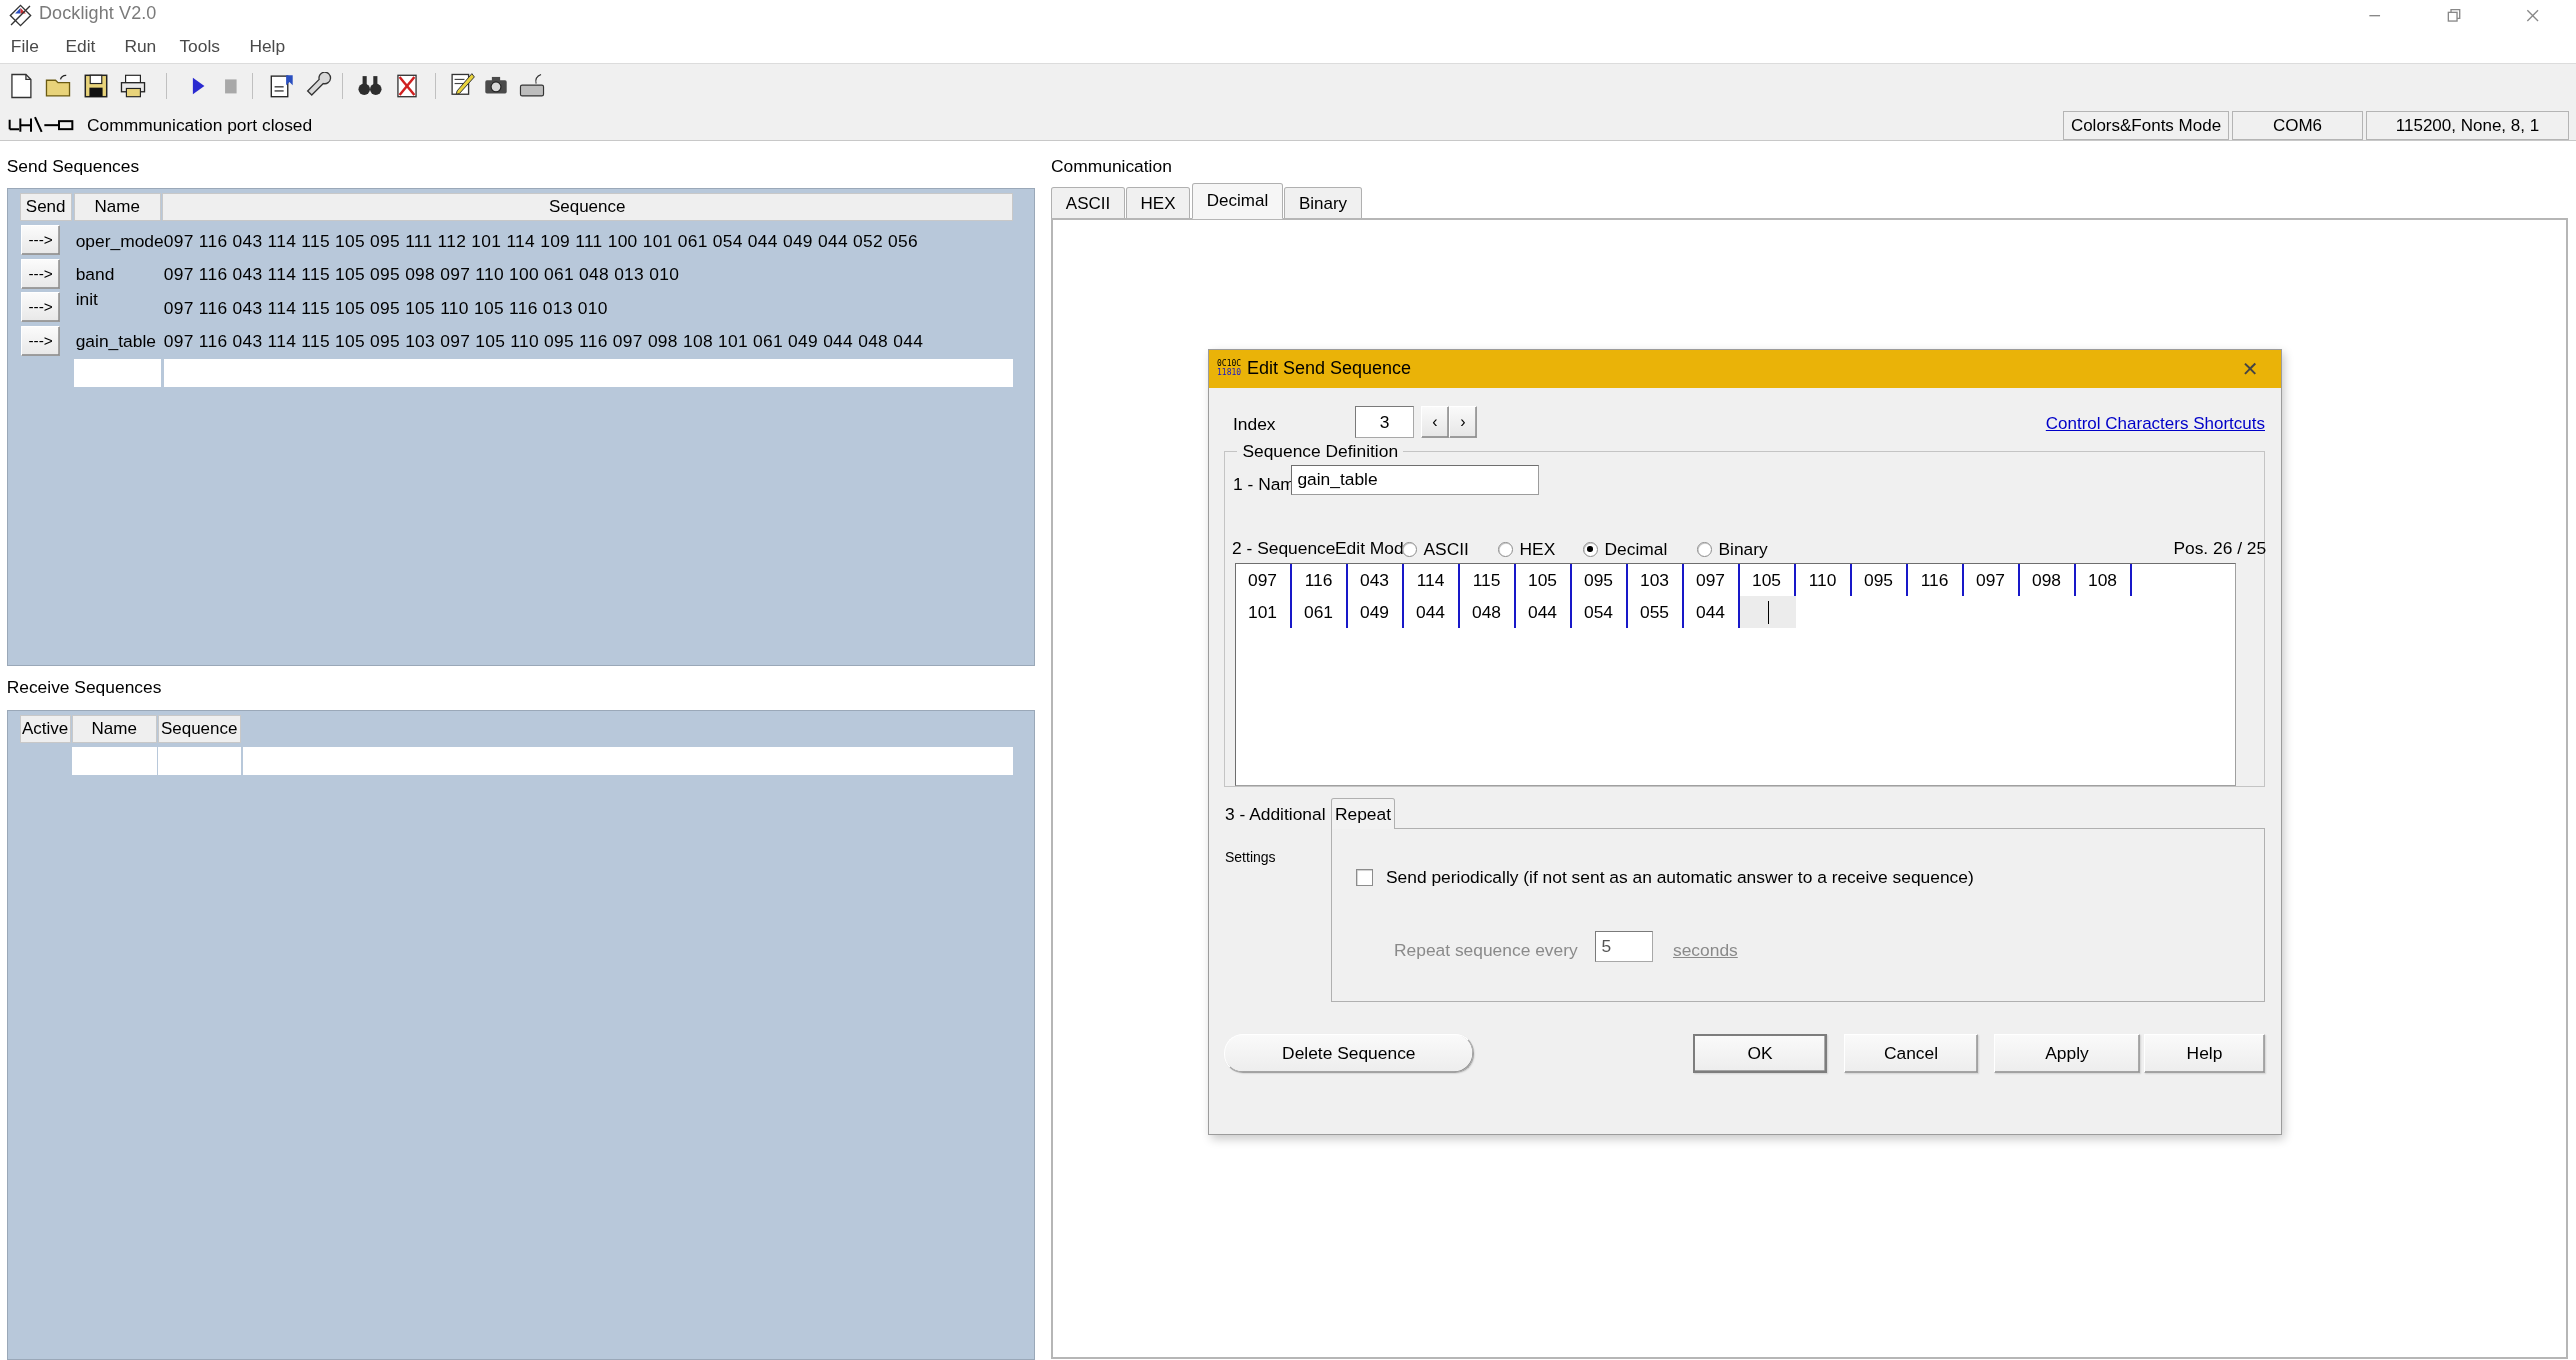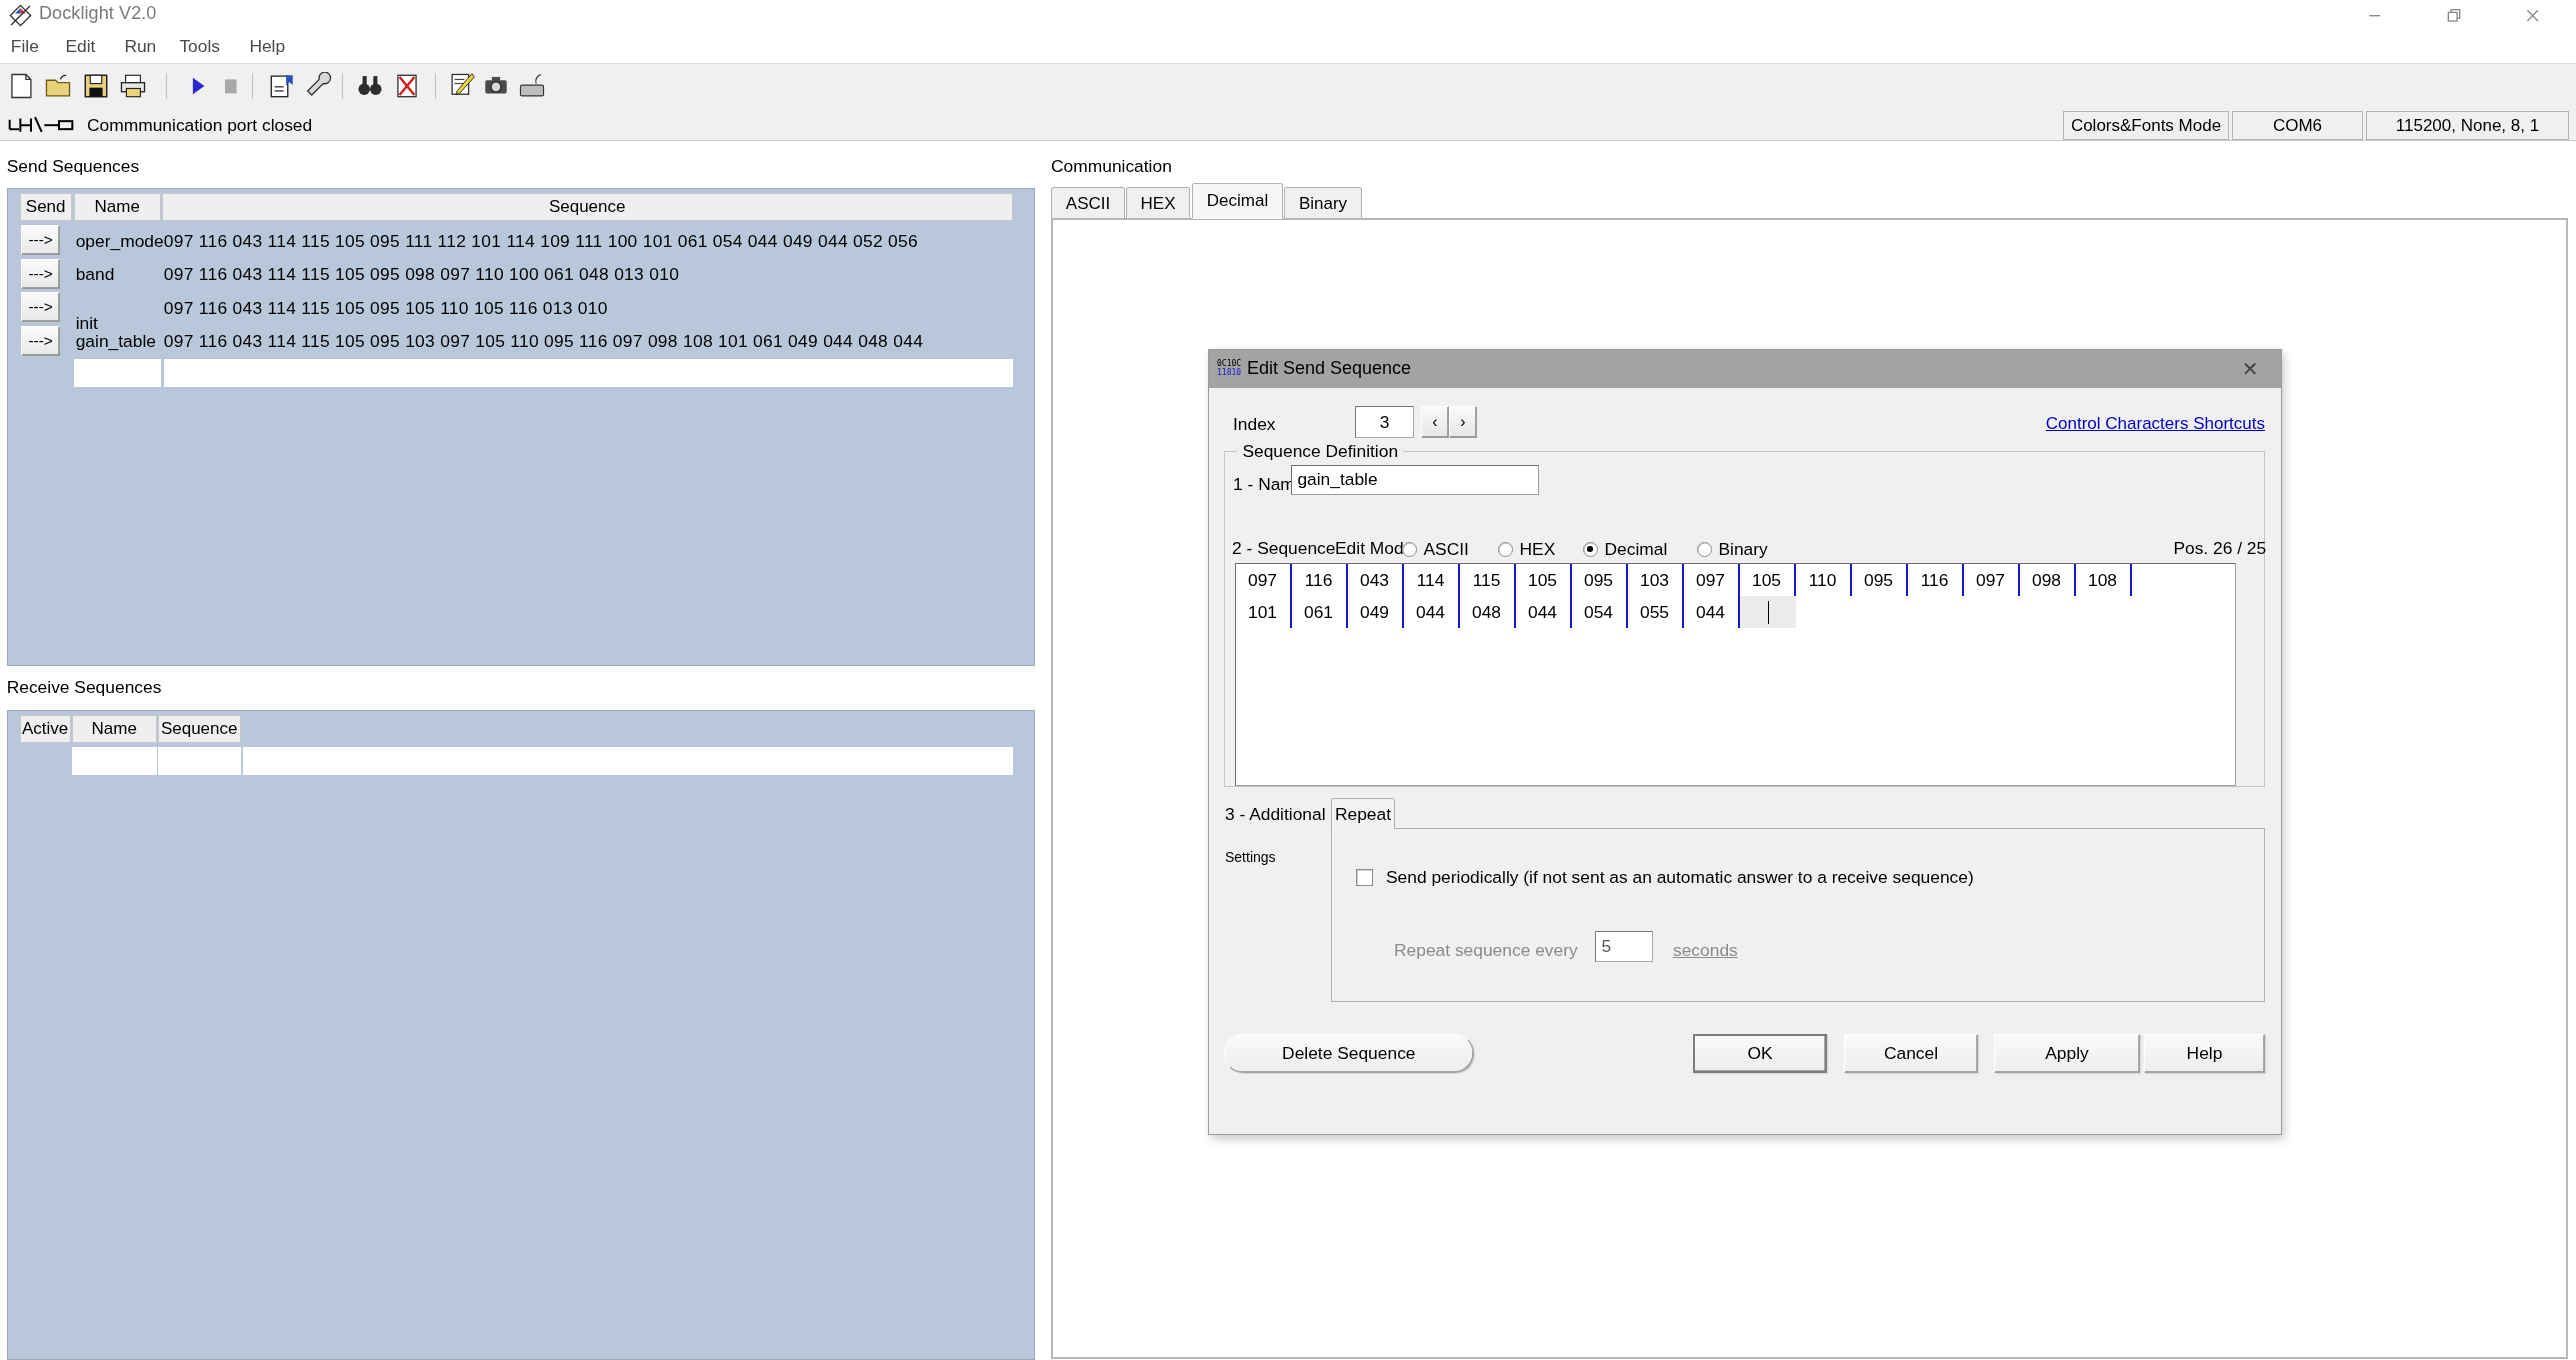--- a/index.html
+++ b/index.html
@@ -63,21 +63,21 @@
   .ctab{position:absolute;top:187px;height:32px;background:#f0f0f0;border:0.7px solid #b0b0b0;
     border-bottom:none;box-sizing:border-box;display:flex;align-items:center;justify-content:center;
     font-size:17px;border-radius:2.7px 2.7px 0 0;}
   .ctab.active{top:183px;height:36px;background:#f6f6f6;z-index:3;border-bottom:0.7px solid #f6f6f6;}
   #comm-area{left:1051px;top:218px;width:1517px;height:1141px;background:#ffffff;
     border:2px solid #b6b6b6;box-sizing:border-box;}
 
   
   #dialog{left:1208px;top:349px;width:1074px;height:786px;background:#f0f0f0;
     border:0.7px solid #9c9c9c;box-sizing:border-box;box-shadow:3.4px 4px 9.4px rgba(0,0,0,.22);}
-  #dlg-titlebar{position:absolute;left:0;top:0;width:100%;height:38px;background:#a3a3a3;box-sizing:border-box;}
+  #dlg-titlebar{position:absolute;left:0;top:0;width:100%;height:38px;background:#eab308;box-sizing:border-box;}
   #dlg-ico{left:8px;top:8px;width:24px;height:20px;}
   #dlg-title{left:38px;top:8px;font-size:18px;}
   #dlg-close{right:16px;top:6.7px;width:29.5px;height:25.5px;display:flex;align-items:center;
     justify-content:center;font-size:20px;color:#444;}
 
   #lbl-index{left:24px;top:64px;font-size:17.4px;}
   #index-field{left:146px;top:56px;width:59px;height:32px;background:#fff;border:1.3px solid #a8a8a8;
     border-top-color:#7a7a7a;border-left-color:#7a7a7a;box-sizing:border-box;
     display:flex;align-items:center;justify-content:center;font-size:17.4px;}
   .spin{position:absolute;top:56px;width:28px;height:32px;background:linear-gradient(#fafafa,#e6e6e6);
@@ -268,21 +268,21 @@
     <div class="cell-name" style="left:68px;top:42px">oper_mode</div>
     <div class="cell-seq" style="left:156px;top:42px">097 116 043 114 115 105 095 111 112 101 114 109 111 100 101 061 054 044 049 044 052 056</div>
   </div>
   <div>
     <div class="send-btn" style="left:13.4px;top:70px">---&gt;</div>
     <div class="cell-name" style="left:68px;top:75px">band</div>
     <div class="cell-seq" style="left:156px;top:75px">097 116 043 114 115 105 095 098 097 110 100 061 048 013 010</div>
   </div>
   <div>
     <div class="send-btn" style="left:13.4px;top:103px">---&gt;</div>
-    <div class="cell-name" style="left:68px;top:124px">init</div>
+    <div class="cell-name" style="left:68px;top:100px">init</div>
     <div class="cell-seq" style="left:156px;top:109px">097 116 043 114 115 105 095 105 110 105 116 013 010</div>
   </div>
   <div>
     <div class="send-btn" style="left:13.4px;top:137px">---&gt;</div>
     <div class="cell-name" style="left:68px;top:142px">gain_table</div>
     <div class="cell-seq" style="left:156px;top:142px">097 116 043 114 115 105 095 103 097 105 110 095 116 097 098 108 101 061 049 044 048 044</div>
   </div>
 
   <div>
     <div class="edit-cell" style="left:66px;top:170px;width:87px"></div>

